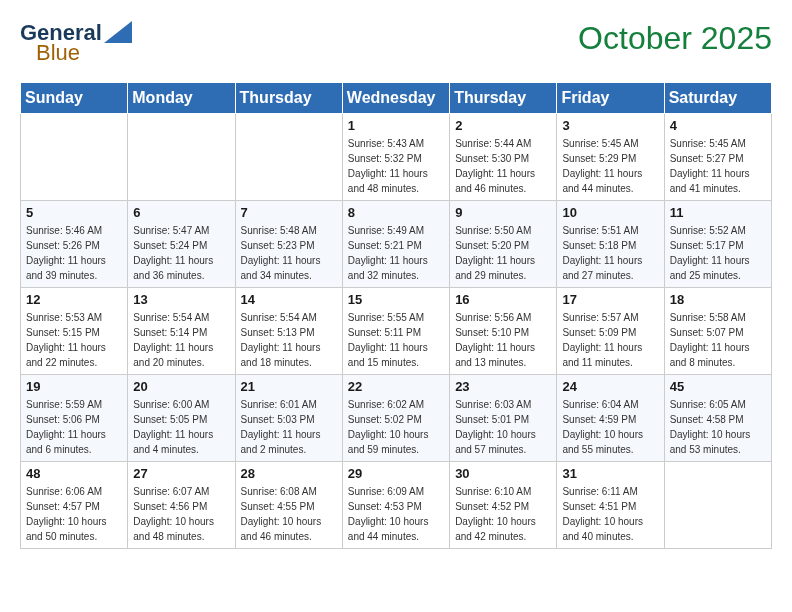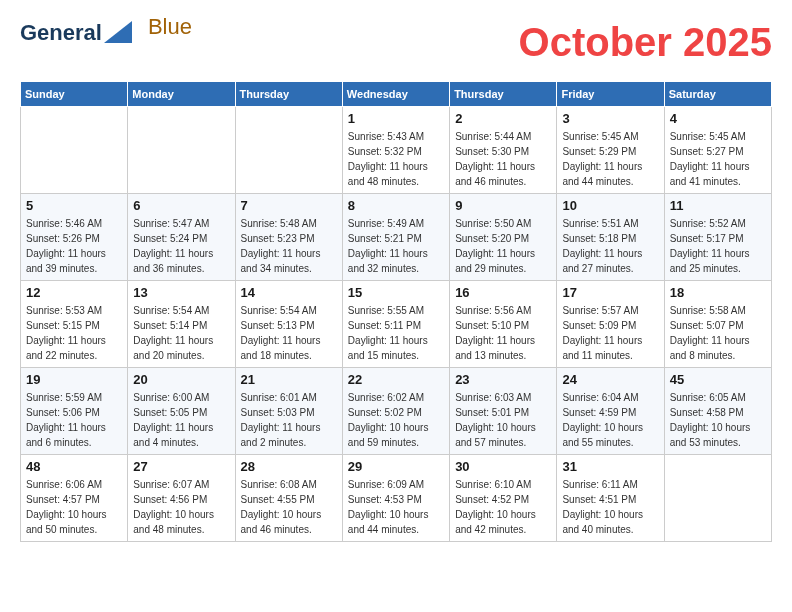--- a/index.html
+++ b/index.html
@@ -11,46 +11,46 @@
       padding: 20px;
     }
     .header {
       display: flex;
       justify-content: space-between;
       align-items: flex-start;
       margin-bottom: 16px;
     }
     .logo {
       display: flex;
-      flex-direction: row;
+      flex-direction: column;
       align-items: flex-start;
     }
     .title-block {
       text-align: right;
     }
     .month-title {
-      font-size: 40px;
-      font-weight: bold;
-      color: #ef4444;
+      font-size: 32px;
+      font-weight: normal;
+      color: #15803d;
     }
     .subtitle {
       font-size: 16px;
       color: #444;
     }
     .calendar {
       width: 100%;
       border-collapse: collapse;
       font-size: 11px;
     }
     .calendar thead th {
       background-color: #2e6db4;
       color: #fff;
       padding: 6px 4px;
       text-align: left;
-      font-size: 11px;
+      font-size: 16px;
       border: 1px solid #fff;
     }
     .calendar tbody td {
       border: 1px solid #ccc;
       vertical-align: top;
       padding: 4px 5px;
       width: 107px;
       min-height: 80px;
       background: #fff;
     }

